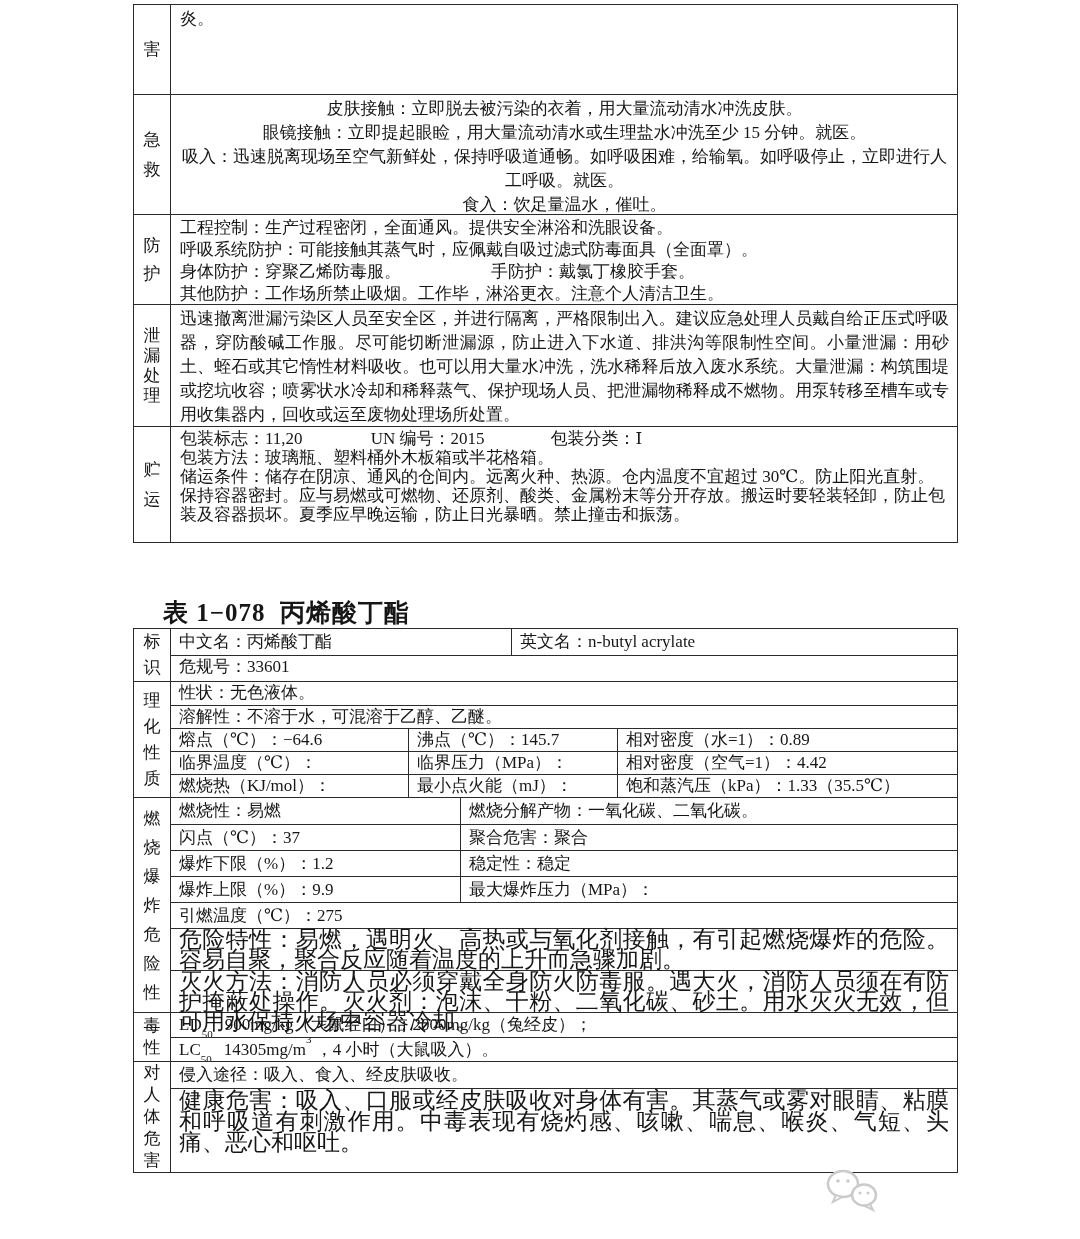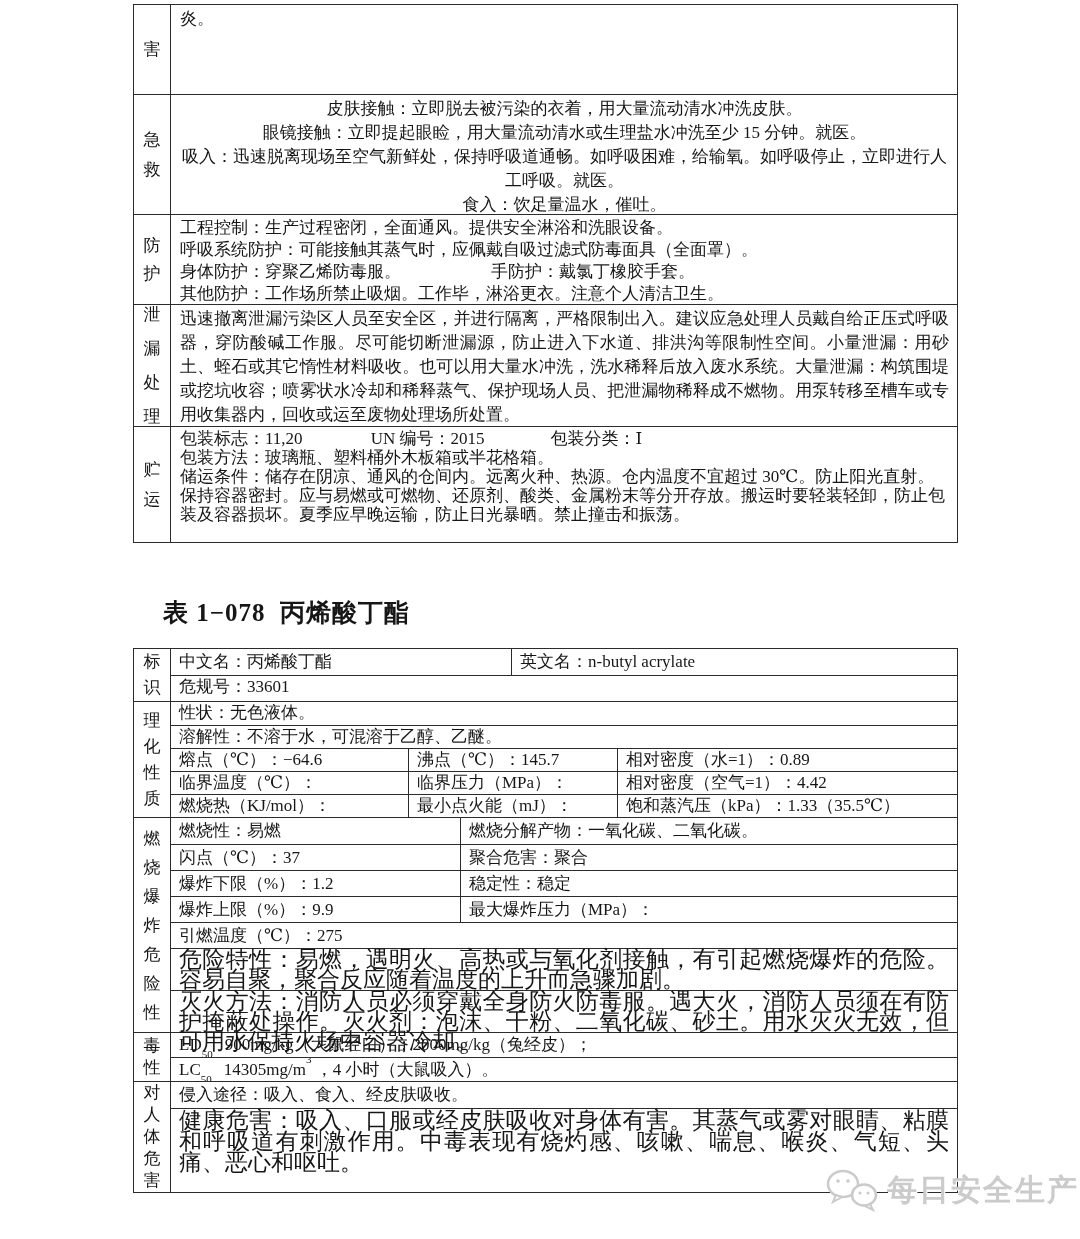--- a/index.html
+++ b/index.html
@@ -5,32 +5,32 @@
   * { box-sizing: border-box; }
   html,body { margin:0; padding:0; }
   body {
     width:1080px; height:1239px; position:relative;
     background:#ffffff; color:#161616;
     font-family:"Liberation Serif","DejaVu Serif",serif;
   }
   
   .tbl { position:absolute; left:133px; width:825px; border:1px solid #2b2b2b; background:#fff; }
   .t1  { top:4px; }
-  .t2  { top:648px; }
+  .t2  { top:628px; }
   .trow, .sec { display:flex; }
   .trow + .trow, .sec + .sec { border-top:1px solid #2b2b2b; }
   .lab {
     flex:0 0 37px; width:37px; border-right:1px solid #2b2b2b;
     display:flex; align-items:center; justify-content:center;
   }
   .lab span {
     display:block; width:19px; text-align:center;
     word-break:break-all; font-size:17px; line-height:24px;
   }
-  .lh22 span{line-height:22px} .lh26 span{line-height:26px} .lh27 span{line-height:34px}
+  .lh22 span{line-height:22px} .lh26 span{line-height:26px} .lh27 span{line-height:20px}
   .lh28 span{line-height:28px} .lh29 span{line-height:29px} .lh30 span{line-height:30px}
   
   .con { flex:1; padding:2px 8px 2px 9px; font-size:17px; }
   .con p { margin:0; }
   .c-jj p { line-height:24px;text-align:center; }
   .c-fh p { line-height:22px; }
   .c-xl p { line-height:24px; text-align:justify; }
   .c-zy p { line-height:19px; }
   .gap90 { margin-left:90px; }
   .g68 { margin-left:68px; }
@@ -251,14 +251,13 @@
       <ellipse cx="17" cy="16" rx="15" ry="13" stroke="#cbcbcb" stroke-width="2.5" fill="#ffffff"></ellipse>
       <path d="M10 27 L7 34 L16 29 Z" fill="#ffffff" stroke="#cbcbcb" stroke-width="2"></path>
       <circle cx="12" cy="13" r="1.8" fill="#cbcbcb"></circle>
       <circle cx="22" cy="13" r="1.8" fill="#cbcbcb"></circle>
       <ellipse cx="38" cy="27" rx="12" ry="10.5" stroke="#cbcbcb" stroke-width="2.5" fill="#ffffff"></ellipse>
       <path d="M44 36 L47 42 L39 38 Z" fill="#ffffff" stroke="#cbcbcb" stroke-width="2"></path>
       <circle cx="34" cy="25" r="1.6" fill="#cbcbcb"></circle>
       <circle cx="42" cy="25" r="1.6" fill="#cbcbcb"></circle>
     </svg>
   </span>
-  <span>每日安全生产</span>
 </div>
 
 </body></html>

